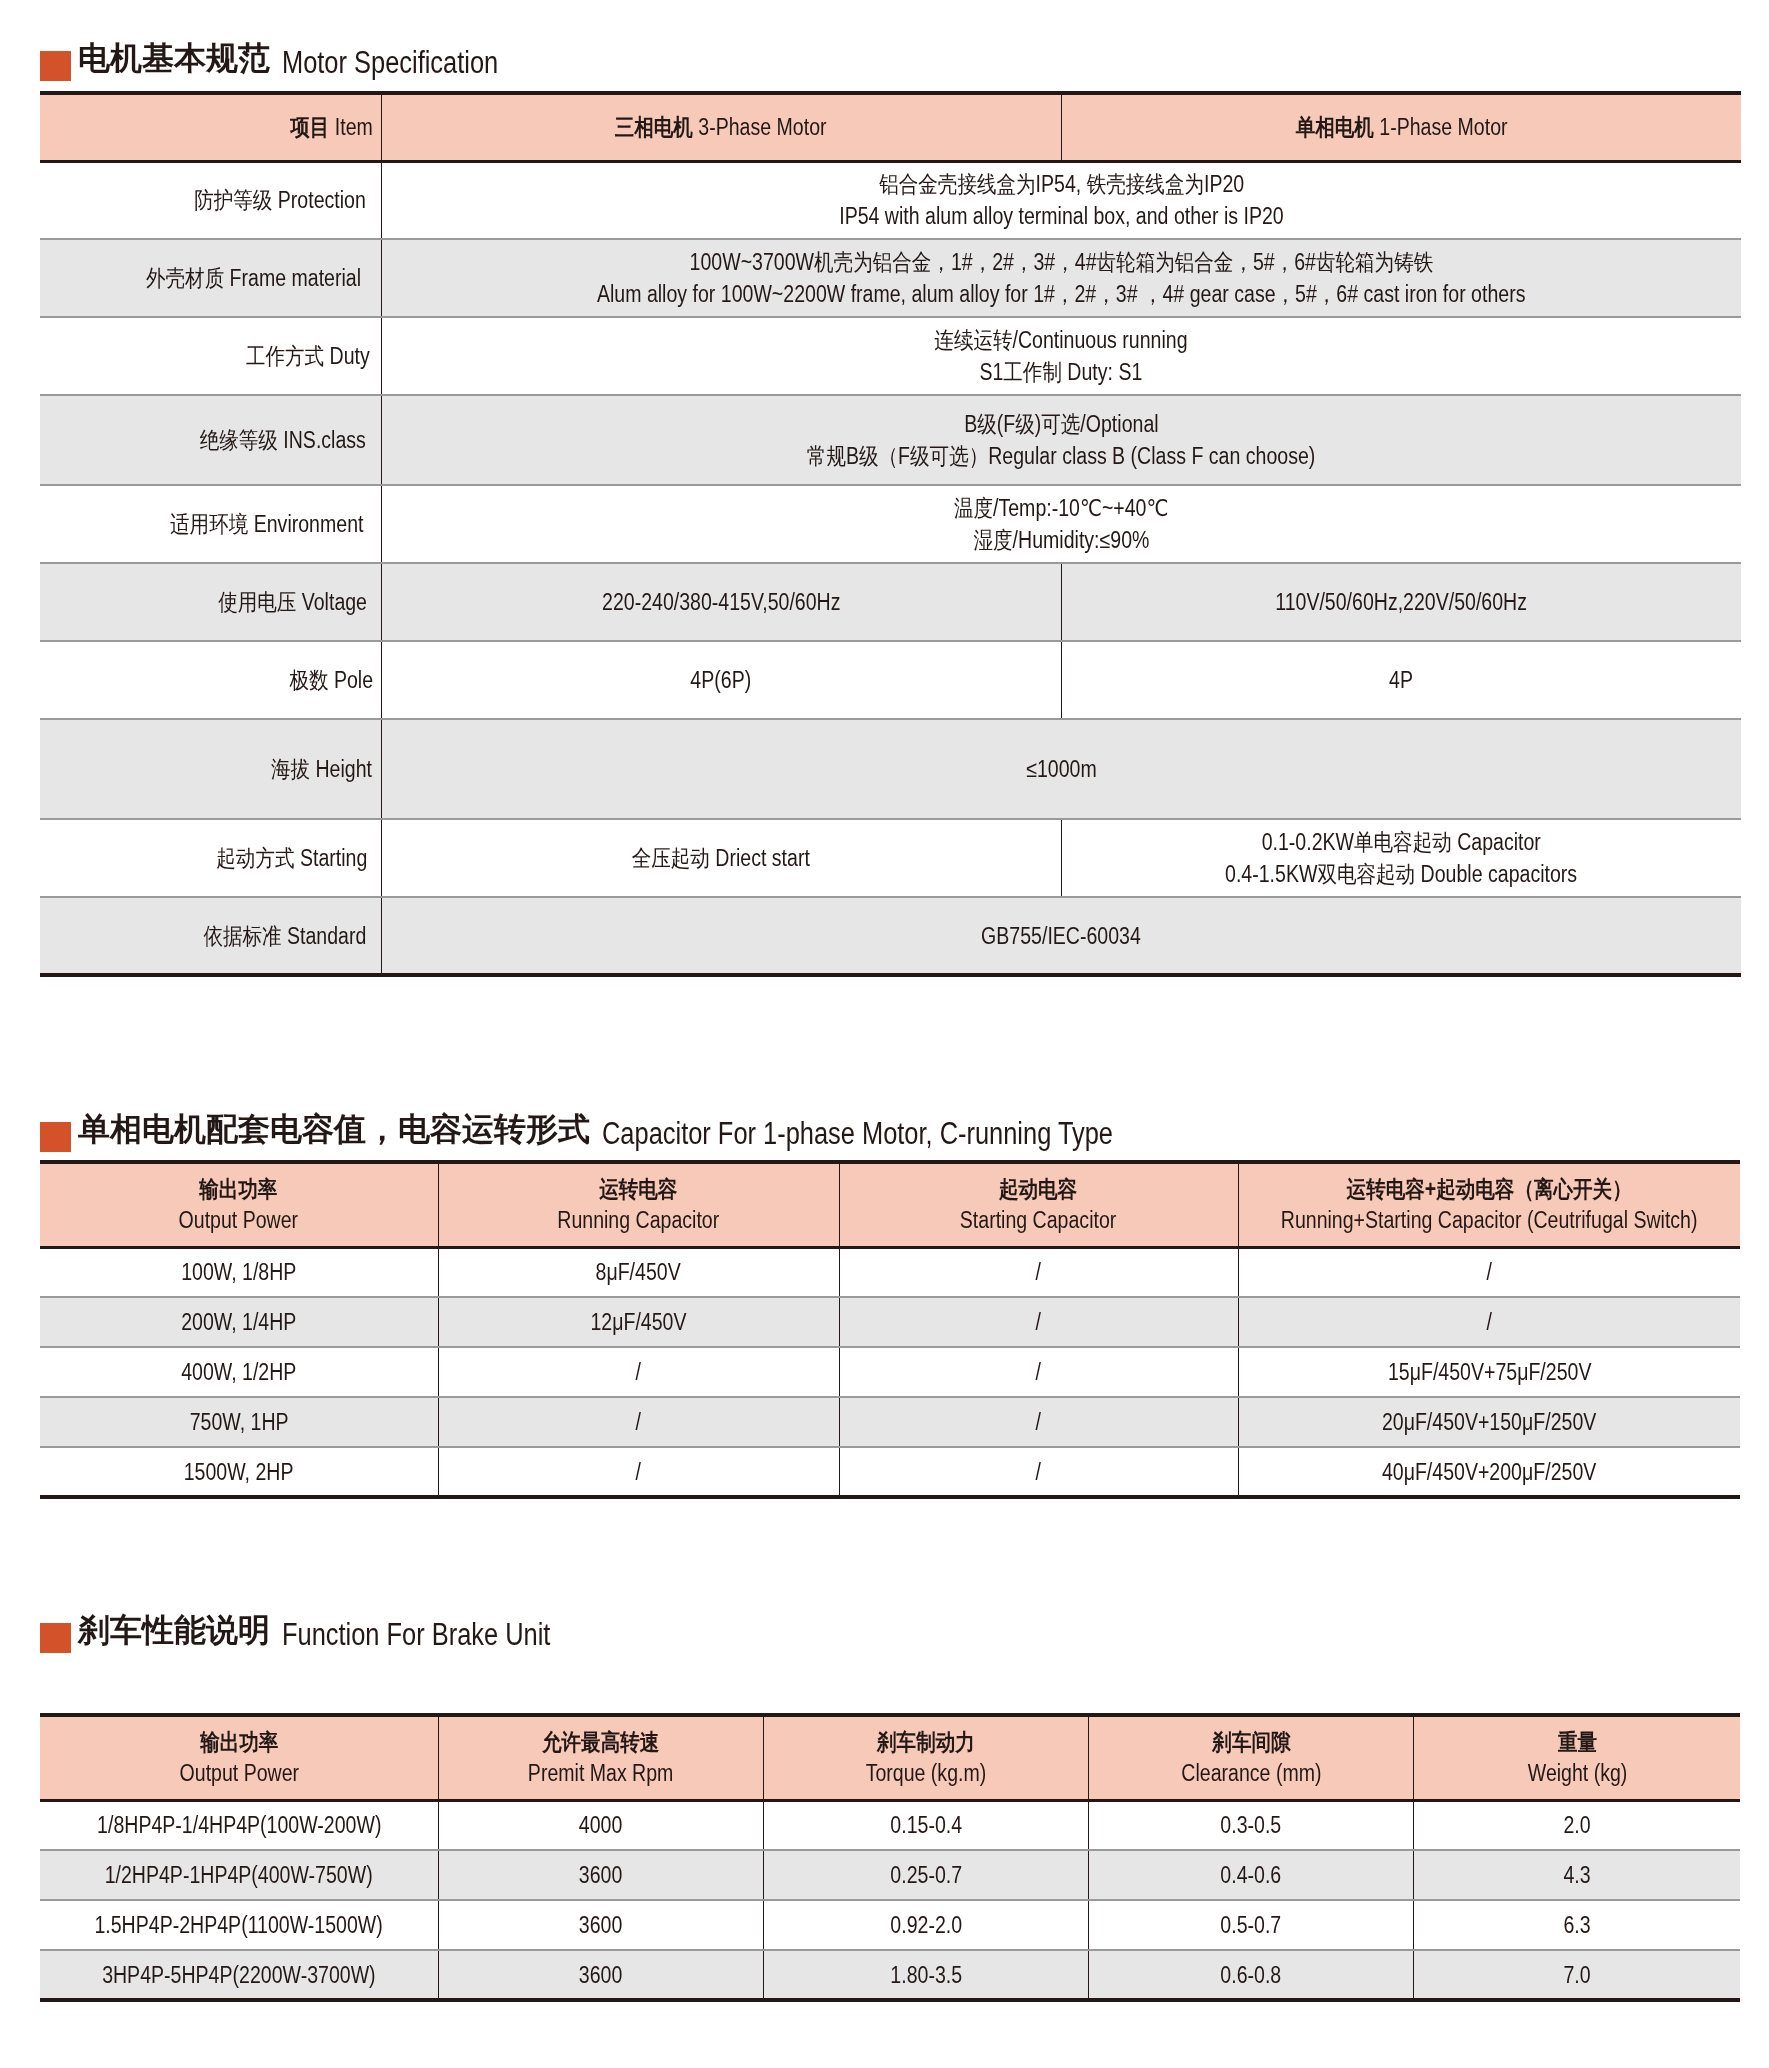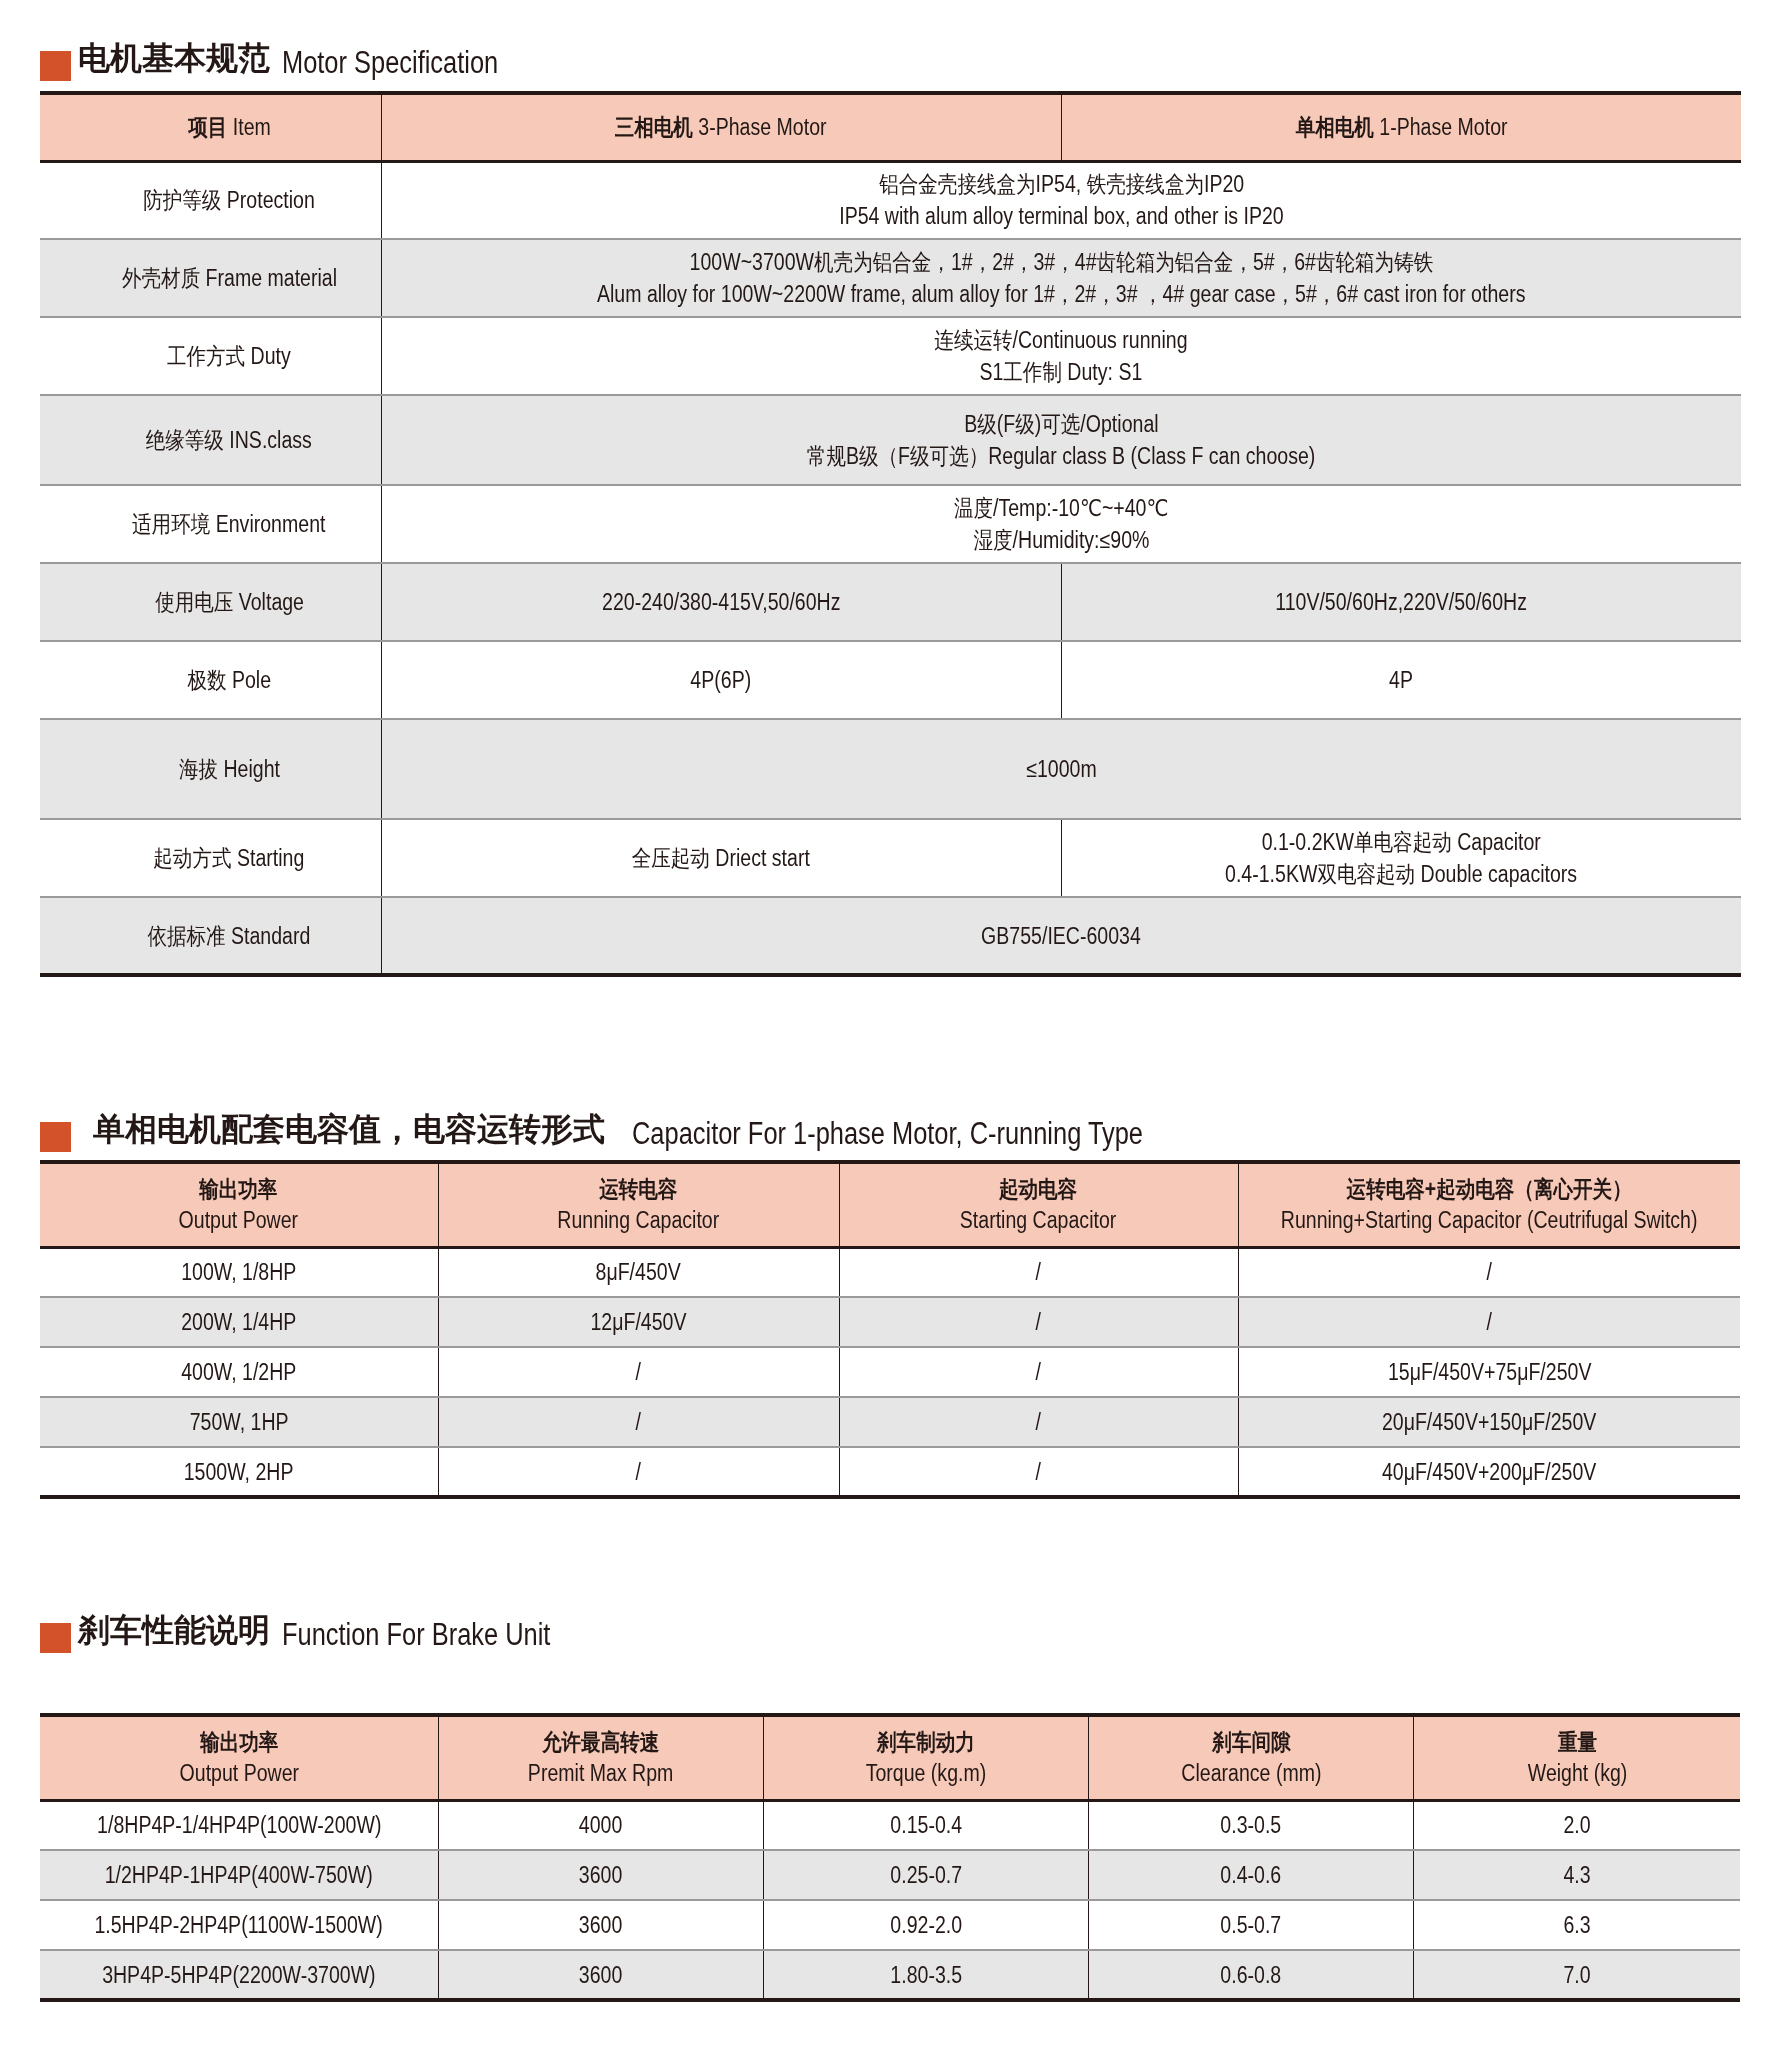--- a/index.html
+++ b/index.html
@@ -12,21 +12,21 @@
   table { position:absolute; left:40px; width:1700px; border-collapse:collapse; table-layout:fixed; }
   table { border-top:4.2px solid #231815; border-bottom:4.2px solid #231815; }
   th { background:#f7c9b8; font-weight:normal; border-bottom:3.4px solid #231815; }
   td, th { text-align:center; vertical-align:middle; padding:0; font-size:23px; line-height:32px; }
   .vline { border-left:1.3px solid #231815; }
   tr.alt td { background:#e6e6e6; }
   tr.row td { border-bottom:2.5px solid #9a9a9a; }
   tr.row:last-child td { border-bottom:none; }
   .cn-b { font-weight:bold; }
   .narrow { display:inline-block; transform:scaleX(0.85); white-space:nowrap; }
-  .left { text-align:center; padding-left:38px; }
+  .left { text-align:right; padding-left:38px; }
   .hdr2 { line-height:30.5px; }
 </style>
 </head>
 <body>
 
 <div class="section-title" style="top:30px;">
   <span class="title-square"></span>
   <span class="title-cn">电机基本规范</span>
   <span class="title-en">Motor Specification</span>
 </div>
@@ -90,21 +90,21 @@
       <td class="vline"><span class="narrow">全压起动 Driect start</span></td>
       <td class="vline"><span class="narrow">0.1-0.2KW单电容起动 Capacitor</span><br><span class="narrow">0.4-1.5KW双电容起动 Double capacitors</span></td>
     </tr>
     <tr class="row alt" style="height:78px;">
       <td class="left"><span class="narrow">依据标准 Standard</span></td>
       <td class="vline" colspan="2"><span class="narrow">GB755/IEC-60034</span></td>
     </tr>
   </tbody>
 </table>
 
-<div class="section-title" style="top:1101px;gap:15px;">
+<div class="section-title" style="top:1101px;">
   <span class="title-square"></span>
   <span class="title-cn">单相电机配套电容值，电容运转形式</span>
   <span class="title-en">Capacitor For 1-phase Motor, C-running Type</span>
 </div>
 
 <table style="top:1160px;">
   <colgroup>
       <col style="width:398px">
       <col style="width:401px">
       <col style="width:399px">

